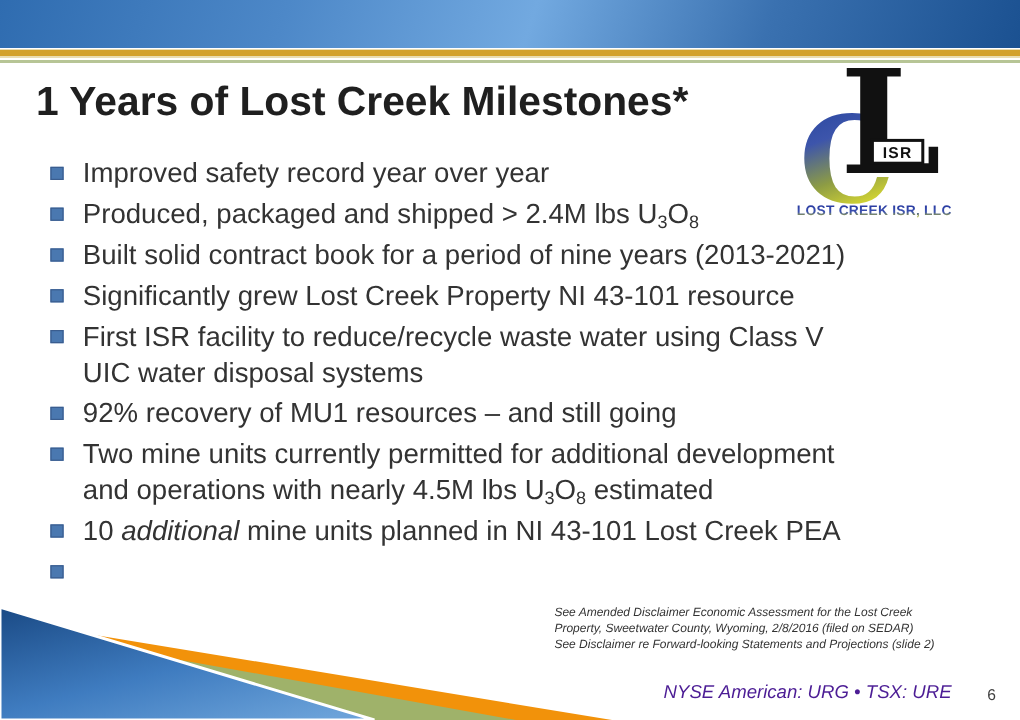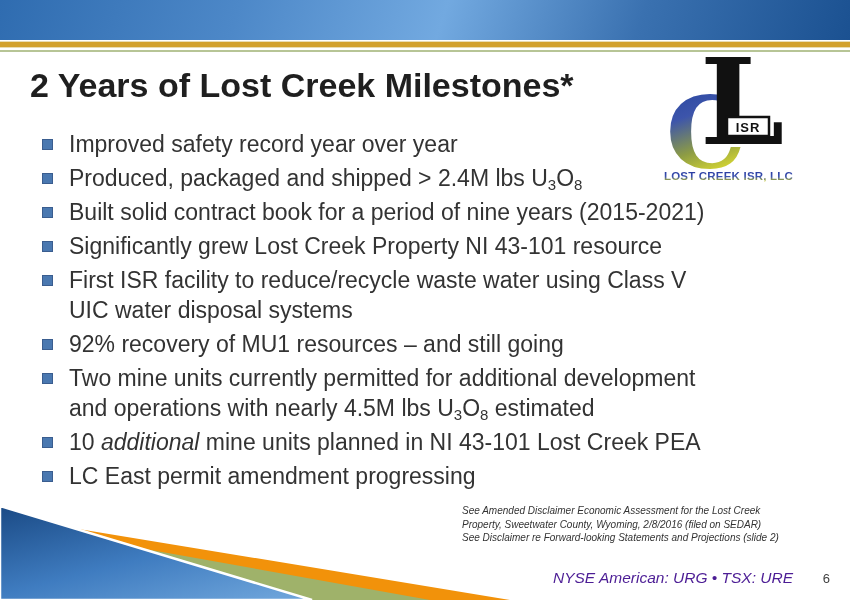--- a/index.html
+++ b/index.html
@@ -52,21 +52,21 @@
   .swoosh{position:absolute;left:0;bottom:0;width:520px;height:96px;display:block;}
 </style>
 </head>
 <body>
 
 <div class="slide">
 
   <div class="topband"></div>
   <div class="stripes"></div>
 
-  <div class="title">2 Years of Lost Creek Milestones*</div>
+  <div class="title">1 Years of Lost Creek Milestones*</div>
 
   <svg class="logo" viewBox="0 0 170 115">
     <defs>
       <linearGradient id="cgrad" x1="0" y1="0" x2="0.25" y2="1">
         <stop offset="0" stop-color="#1f3f9a"></stop>
         <stop offset="0.4" stop-color="#3d55ab"></stop>
         <stop offset="0.7" stop-color="#8d9c44"></stop>
         <stop offset="1" stop-color="#e9e62e"></stop>
       </linearGradient>
     </defs>
@@ -81,21 +81,21 @@
       <li>
         <span class="sq"></span>
         <div class="bt"><span>Improved safety record year over year</span></div>
       </li>
       <li>
         <span class="sq"></span>
         <div class="bt"><span>Produced, packaged and shipped &gt; 2.4M lbs U</span><span class="sub">3</span><span>O</span><span class="sub">8</span></div>
       </li>
       <li>
         <span class="sq"></span>
-        <div class="bt"><span>Built solid contract book for a period of nine years (2015-2021)</span></div>
+        <div class="bt"><span>Built solid contract book for a period of nine years (2013-2021)</span></div>
       </li>
       <li>
         <span class="sq"></span>
         <div class="bt"><span>Significantly grew Lost Creek Property NI 43-101 resource</span></div>
       </li>
       <li>
         <span class="sq"></span>
         <div class="bt"><span>First ISR facility to reduce/recycle waste water using Class V</span><br><span>UIC water disposal systems</span></div>
       </li>
       <li>
@@ -105,21 +105,20 @@
       <li>
         <span class="sq"></span>
         <div class="bt"><span>Two mine units currently permitted for additional development</span><br><span>and operations with nearly 4.5M lbs U</span><span class="sub">3</span><span>O</span><span class="sub">8</span><span> estimated</span></div>
       </li>
       <li>
         <span class="sq"></span>
         <div class="bt"><span>10 </span><span class="it">additional</span><span> mine units planned in NI 43-101 Lost Creek PEA</span></div>
       </li>
       <li>
         <span class="sq"></span>
-        <div class="bt"><span>LC East permit amendment progressing</span></div>
       </li>
     </ul>
 
   <div class="footnotes">
       <div>See Amended Disclaimer Economic Assessment for the Lost Creek</div>
       <div>Property, Sweetwater County, Wyoming, 2/8/2016 (filed on SEDAR)</div>
       <div>See Disclaimer re Forward-looking Statements and Projections (slide 2)</div>
     </div>
 
   <div class="ticker">NYSE American: URG • TSX: URE</div>

